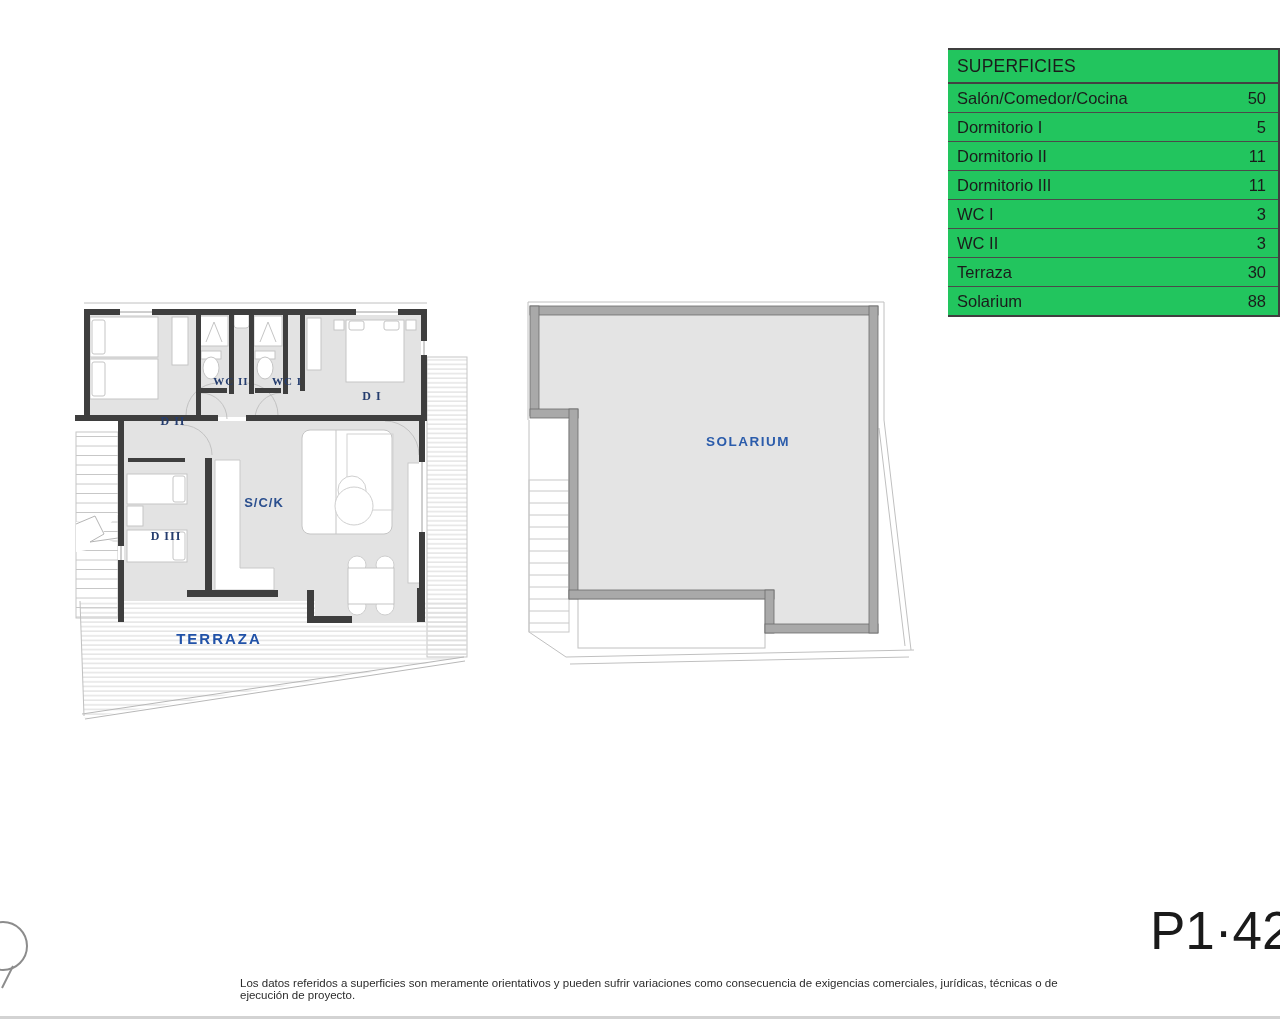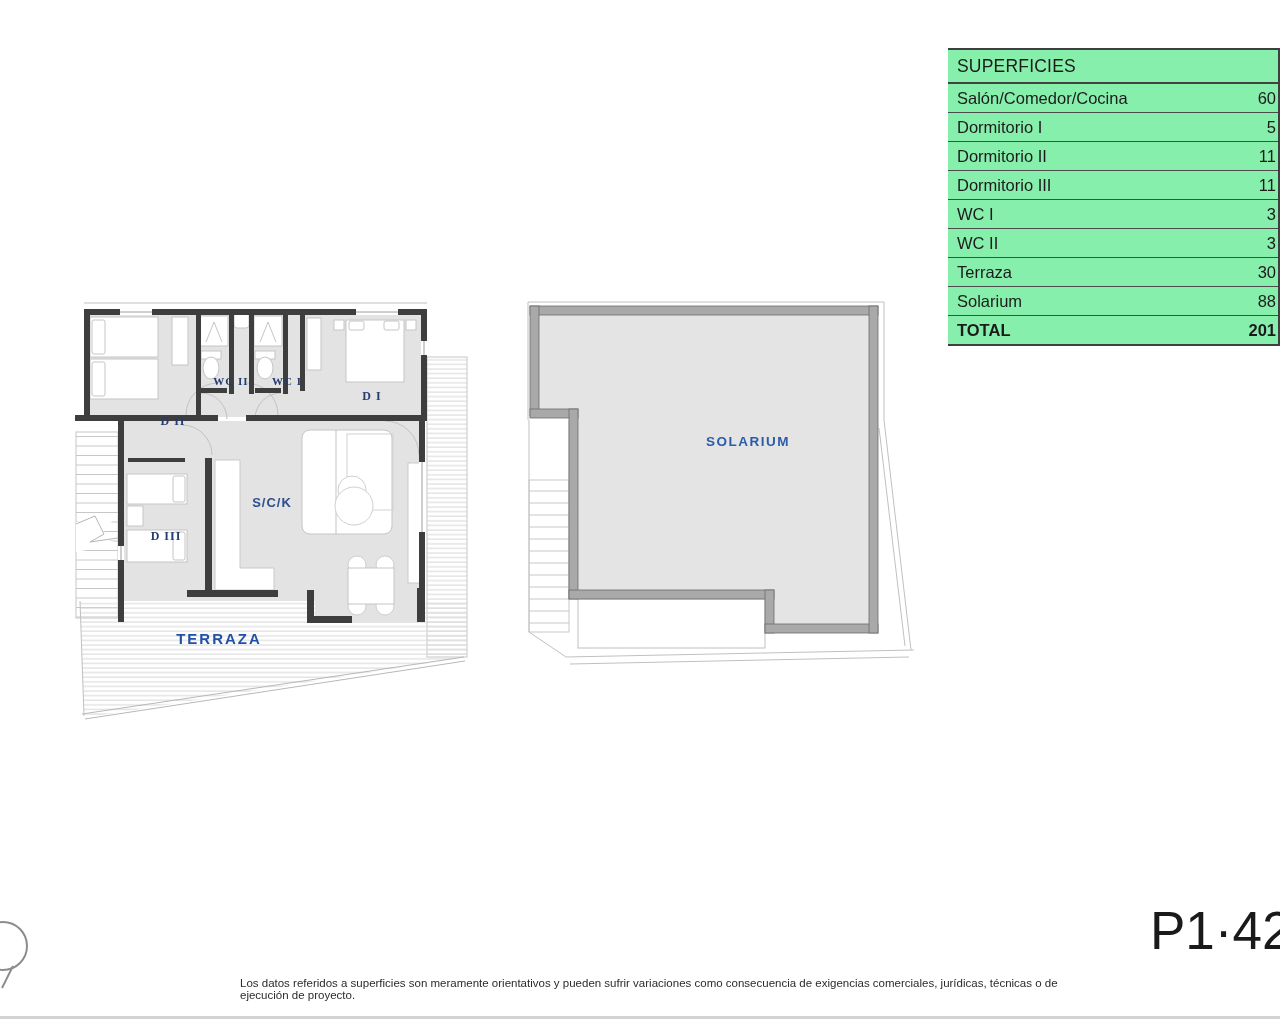--- a/index.html
+++ b/index.html
@@ -3,25 +3,25 @@
 <meta charset="utf-8">
 <style>
   html,body{margin:0;padding:0;background:#ffffff;}
   .page{position:relative;width:1280px;height:1024px;background:#ffffff;overflow:hidden;
         font-family:"Liberation Sans",sans-serif;}
   svg{position:absolute;left:0;top:0;}
 
   
   .sf-table{position:absolute;left:948px;top:48px;width:330px;
             border-top:2px solid #3f3f3f;border-bottom:2px solid #3f3f3f;border-right:2px solid #3f3f3f;
-            color:#1b1b1b;background:#86efac;}
+            color:#1b1b1b;background:#22c55e;}
   .sf-title{height:32px;line-height:32px;font-size:17.5px;padding-left:9px;
             border-bottom:2px solid #424242;letter-spacing:.2px;}
   .sf-row{height:28px;display:flex;justify-content:space-between;align-items:center;
-          font-size:16.5px;border-bottom:1.6px solid #4a4a4a;padding:0 2px 0 9px;}
+          font-size:16.5px;border-bottom:1.6px solid #4a4a4a;padding:0 12px 0 9px;}
   .sf-row:last-child{border-bottom:none;}
   .sf-row.bold{font-weight:bold;}
   .sf-value{white-space:nowrap;}
 
   
   .room-label{position:absolute;transform:translate(-50%,-50%);
               font-family:"Liberation Serif",serif;font-weight:bold;color:#253d6e;
               letter-spacing:1px;font-size:12px;white-space:nowrap;}
   .room-label.wc{font-size:11px;}
   .area-label{position:absolute;transform:translate(-50%,-50%);
@@ -212,30 +212,30 @@
       <circle cx="3" cy="946" r="24"></circle>
       <path d="M13,966 L2,988"></path>
     </g>
   </svg>
 
   <div class="room-label" style="left:173px;top:421px;">D II</div>
   <div class="room-label wc" style="left:231px;top:381px;">WC II</div>
   <div class="room-label wc" style="left:287px;top:381px;">WC I</div>
   <div class="room-label" style="left:372px;top:396px;">D I</div>
   <div class="room-label" style="left:166px;top:520px;margin-top:16px;">D III</div>
-  <div class="area-label lbl-sck" style="left:272px;top:502px;">S/C/K</div>
+  <div class="area-label lbl-sck" style="left:264px;top:502px;">S/C/K</div>
   <div class="area-label lbl-terraza" style="left:219px;top:638px;">TERRAZA</div>
   <div class="area-label lbl-solarium" style="left:748px;top:441px;">SOLARIUM</div>
 
   <div class="sf-table">
     <div class="sf-title">SUPERFICIES</div>
     <div id="sf-rows">
     <div class="sf-row">
       <span class="sf-label">Salón/Comedor/Cocina</span>
-      <span class="sf-value">60</span>
+      <span class="sf-value">50</span>
     </div>
 
     <div class="sf-row">
       <span class="sf-label">Dormitorio I</span>
       <span class="sf-value">5</span>
     </div>
 
     <div class="sf-row">
       <span class="sf-label">Dormitorio II</span>
       <span class="sf-value">11</span>
@@ -259,23 +259,19 @@
     <div class="sf-row">
       <span class="sf-label">Terraza</span>
       <span class="sf-value">30</span>
     </div>
 
     <div class="sf-row">
       <span class="sf-label">Solarium</span>
       <span class="sf-value">88</span>
     </div>
 
-    <div class="sf-row bold">
-      <span class="sf-label">TOTAL</span>
-      <span class="sf-value">201</span>
-    </div>
   </div>
   </div>
 
   <div class="plan-code">P1·42</div>
   <div class="disclaimer">Los datos referidos a superficies son meramente orientativos y pueden sufrir variaciones como consecuencia de exigencias comerciales, jurídicas, técnicas o de ejecución de proyecto.</div>
   <div class="bottom-edge"></div>
 </div>
 
 </body></html>

